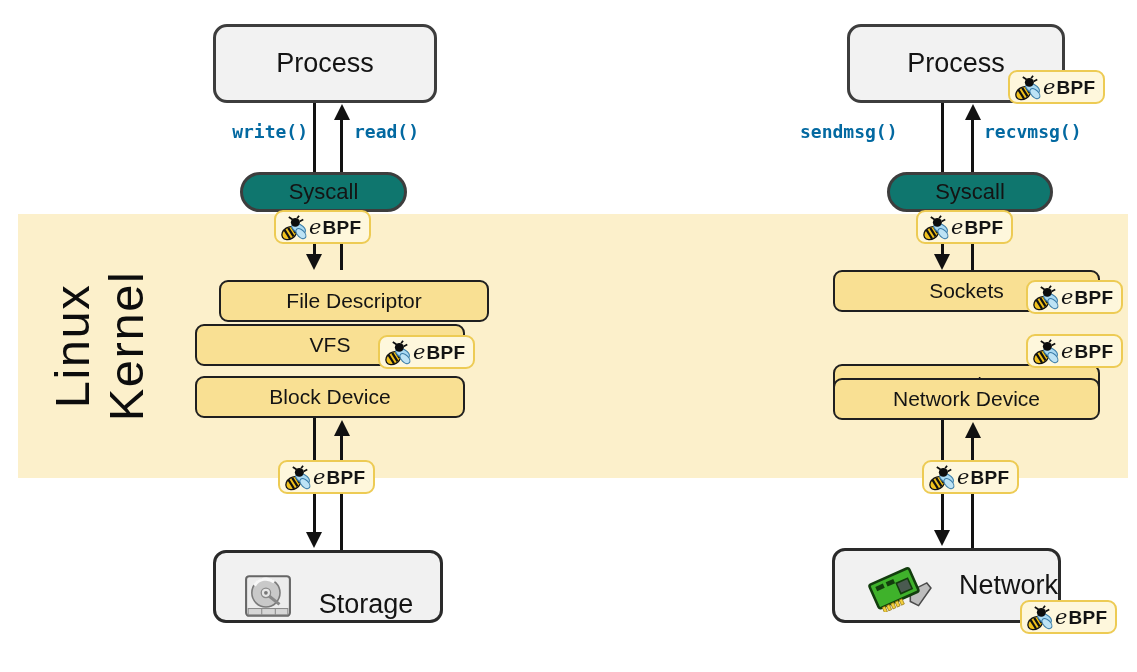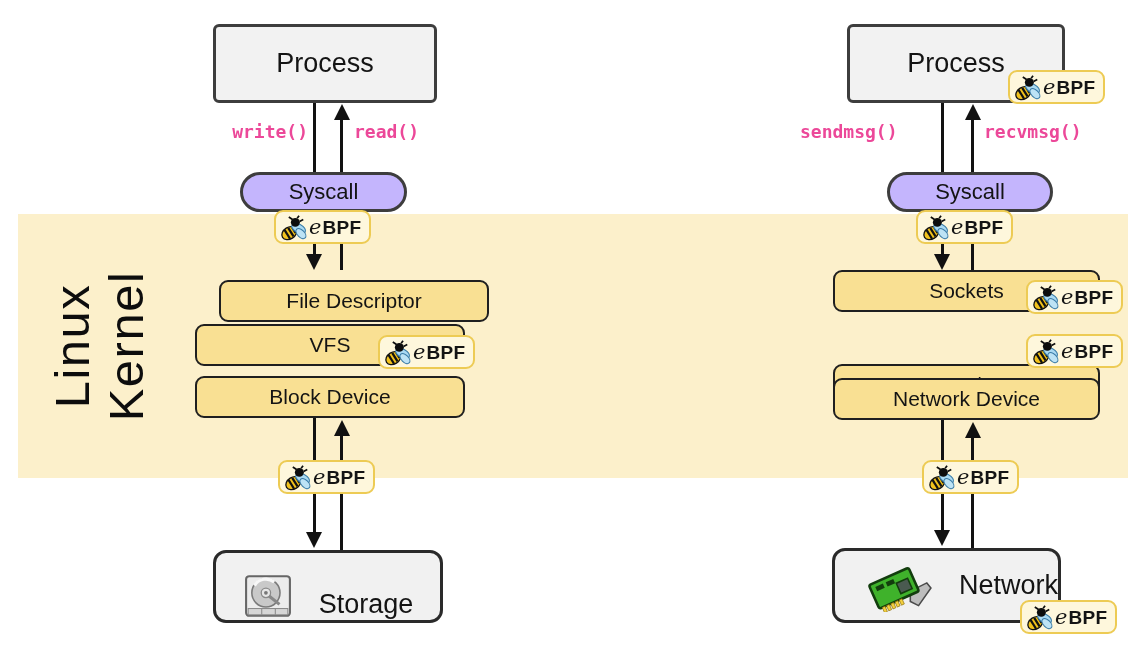--- a/index.html
+++ b/index.html
@@ -8,25 +8,25 @@
     font-family:"Liberation Sans",sans-serif;color:#141414;
   }
   .band{position:absolute;left:18px;top:214px;width:1110px;height:264px;background:#FCF0CB;z-index:0;}
   .kernel-label{
     position:absolute;left:100px;top:346px;
     transform:translate(-50%,-50%) rotate(-90deg);
     font-size:49px;font-weight:500;letter-spacing:1.5px;line-height:1.1;
     text-align:center;white-space:nowrap;z-index:2;color:#0d0d0d;
   }
   .box{position:absolute;display:flex;align-items:center;justify-content:center;box-sizing:border-box;z-index:2;}
-  .process{width:224px;height:79px;background:#F2F2F2;border:3px solid #3d3d3d;border-radius:6px;font-size:27px;font-weight:500;}
-  .syscall{width:167px;height:40px;background:#c4b5fd;border:3px solid #3d3d3d;border-radius:20px;font-size:22px;font-weight:500;}
+  .process{width:224px;height:79px;background:#F2F2F2;border:3px solid #3d3d3d;border-radius:14px;font-size:27px;font-weight:500;}
+  .syscall{width:167px;height:40px;background:#0f766e;border:3px solid #3d3d3d;border-radius:20px;font-size:22px;font-weight:500;}
   .layer{width:270px;height:42px;background:#F9E093;border:2.5px solid #1f1f1f;border-radius:9px;font-size:21px;font-weight:500;}
   .endpoint{background:#F1F1F1;border:3px solid #2a2a2a;border-radius:13px;font-size:27px;font-weight:500;gap:26px;}
-  .mono{position:absolute;font-family:"DejaVu Sans Mono",monospace;font-size:18px;font-weight:bold;z-index:2;color:#ec4899;}
+  .mono{position:absolute;font-family:"DejaVu Sans Mono",monospace;font-size:18px;font-weight:bold;z-index:2;color:#0369a1;}
   .vline{position:absolute;width:3px;background:#111;z-index:1;}
   .ah{position:absolute;width:0;height:0;z-index:1;}
   .ah.down{border-left:8px solid transparent;border-right:8px solid transparent;border-top:16px solid #111;}
   .ah.up{border-left:8px solid transparent;border-right:8px solid transparent;border-bottom:16px solid #111;}
   .badge{
     position:absolute;display:inline-flex;align-items:center;
     background:#FEF7DC;border:2.5px solid #EDCB54;border-radius:9px;
     padding:2px 8px 2px 3px;z-index:5;box-sizing:border-box;height:34px;
   }
   .ebpf-e{font-family:"DejaVu Serif",serif;font-style:italic;font-size:21px;line-height:1;margin:0 1px 0 2px;}

